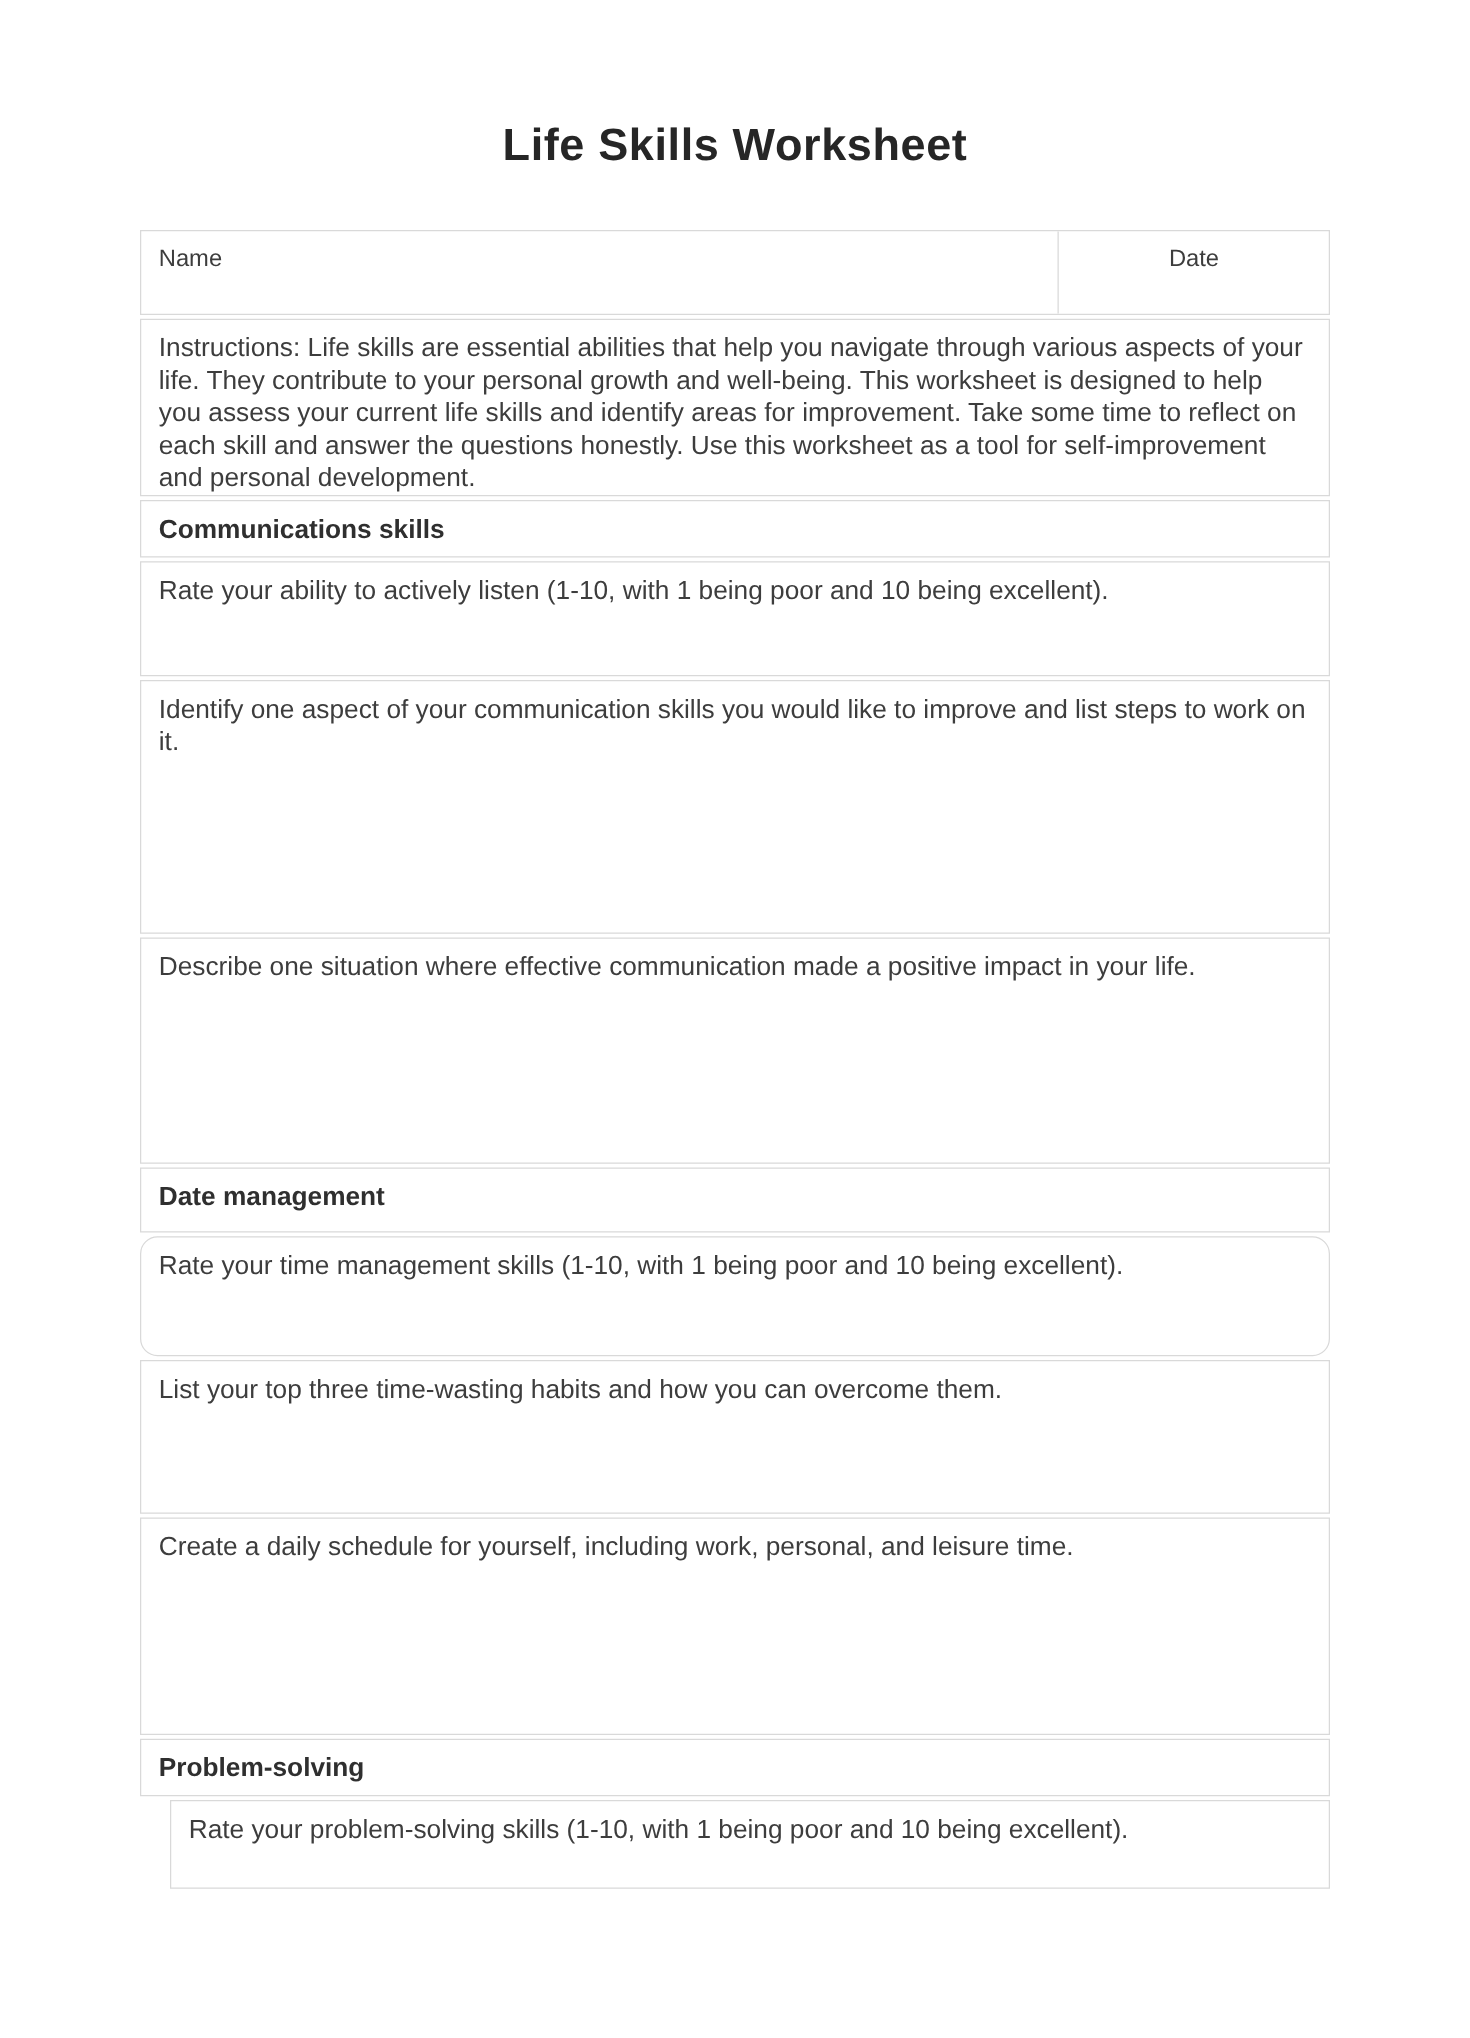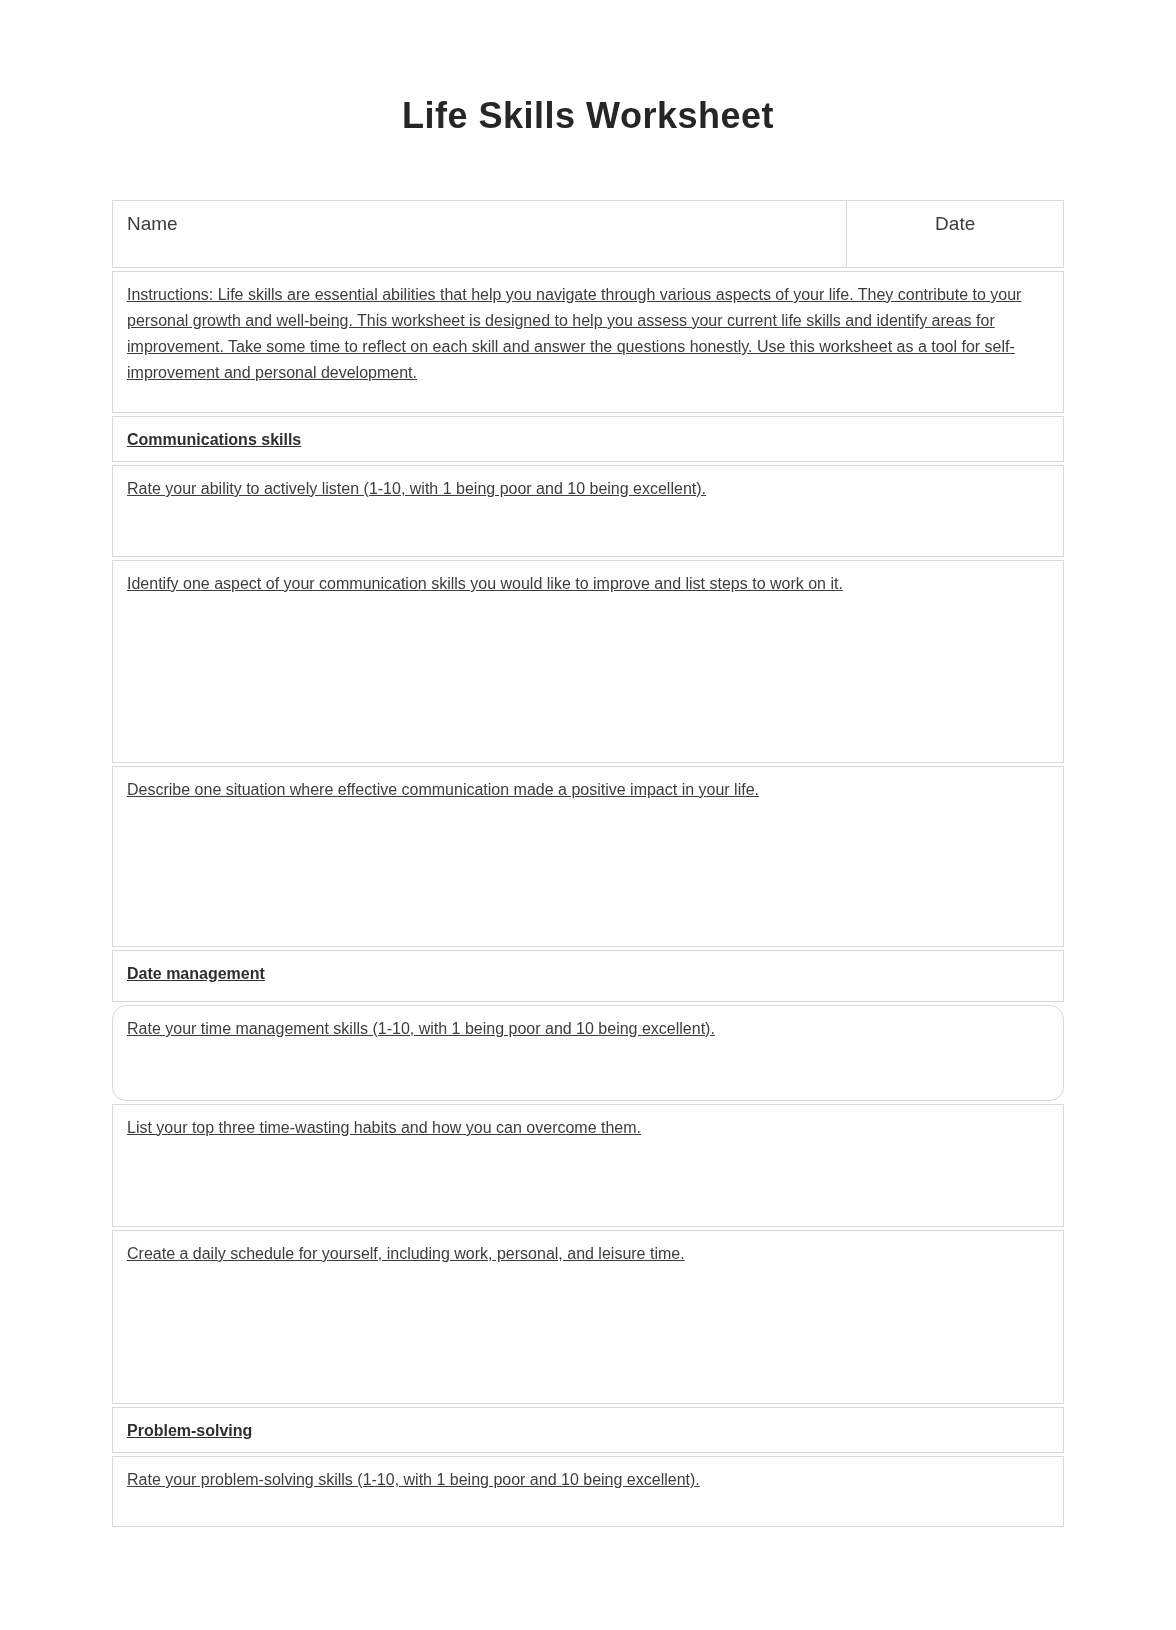--- a/index.html
+++ b/index.html
@@ -28,45 +28,44 @@
     text-align: center;
     font-size: 36px;
     line-height: 44px;
     font-weight: bold;
     color: var(--color-heading);
     letter-spacing: 0.5px;
   }
   .wtable {
     position: absolute;
     left: 112px;
-    top: 200px;
+    top: 184px;
     width: 952px;
   }
   .row {
     border: 1px solid var(--color-border);
     background: var(--color-bg);
     margin-bottom: 3px;
     overflow: hidden;
   }
-  .row:last-child { margin-bottom: 0; }
+  .row:last-child { margin-bottom: 0; margin-left: 24px; }
   .fields-row { display: flex; }
   .fields-row .fcell { padding: 10px 14px; }
   .fields-row .name-cell { width: 77.2%; }
   .fields-row .date-cell {
     width: 22.8%;
     border-left: 1px solid var(--color-border);
     text-align: center;
   }
   .cell-text {
     margin: 0;
     padding: 10px 14px;
-    font-size: 16px;
+    font-size: 21px;
     line-height: 26px;
     color: var(--color-text);
-    text-decoration: underline;
   }
   .field-label {
     font-size: 19px;
     line-height: 26px;
     color: var(--color-text);
   }
   .section-title { font-weight: bold; color: #2f2f2f; }
   
   .rh68  { height: 68px; }
   .rh142 { height: 142px; }

